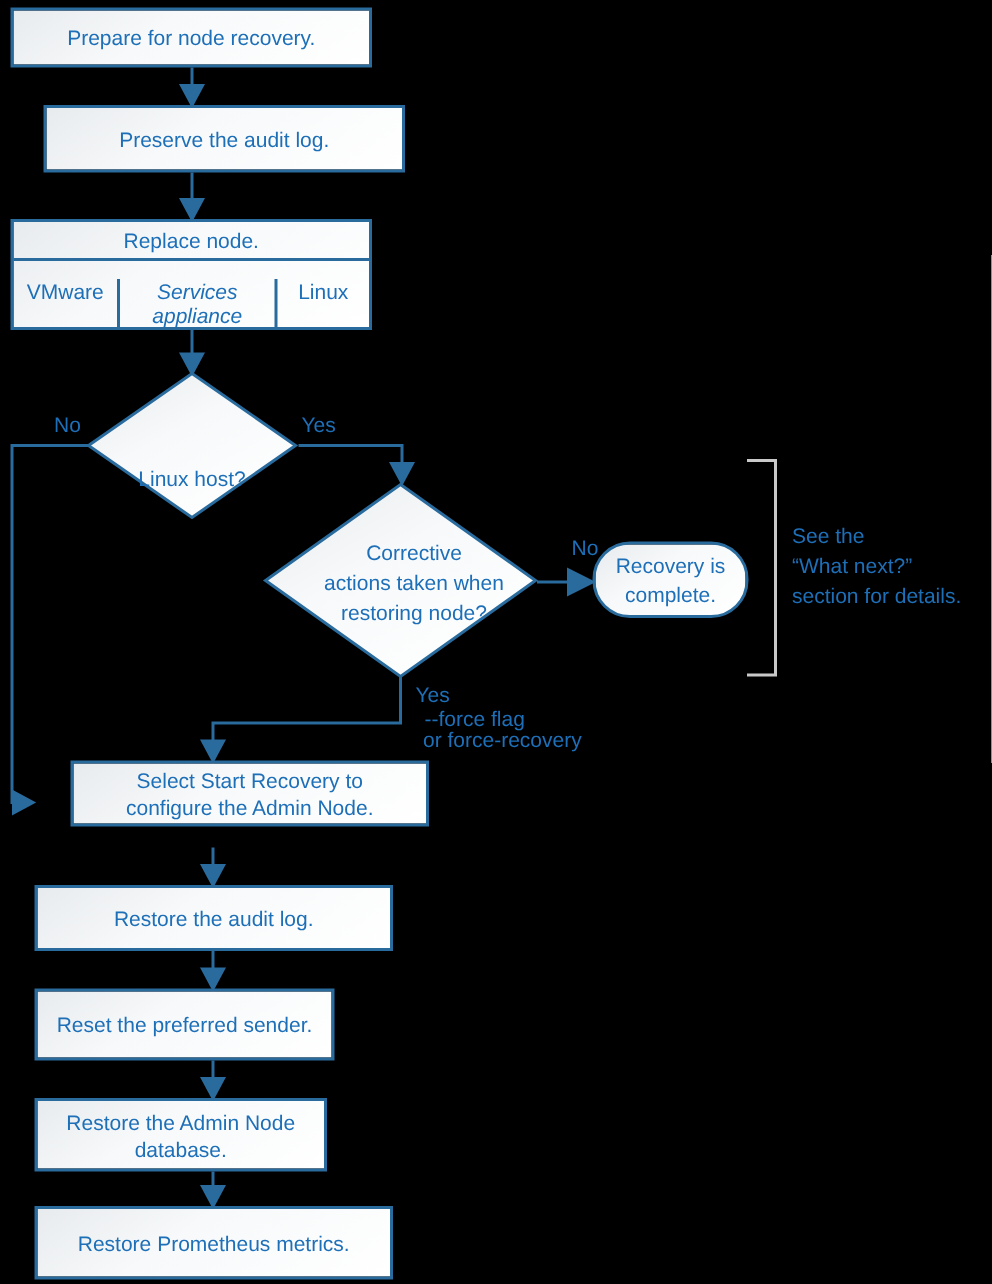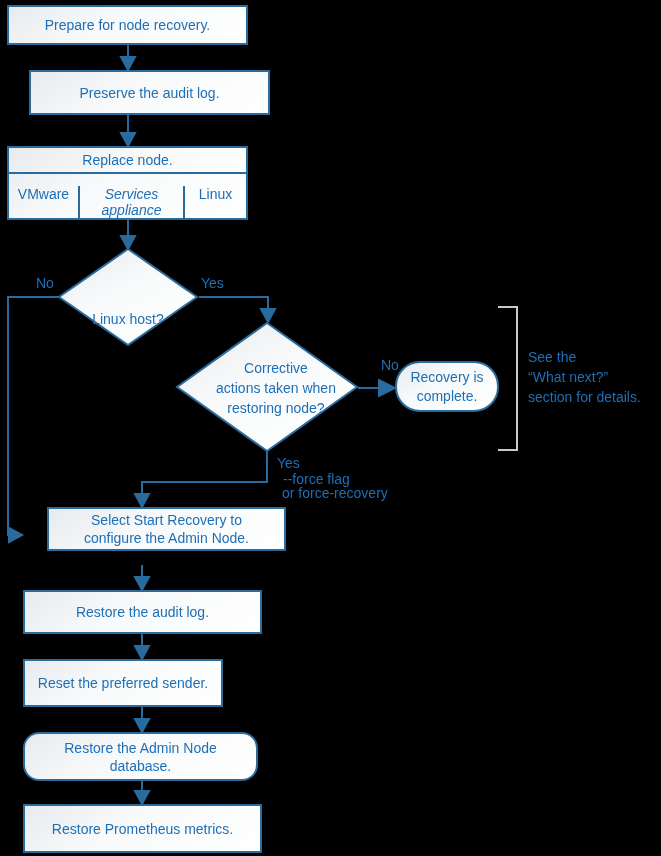--- a/index.html
+++ b/index.html
@@ -179,21 +179,21 @@
   </div>
 
   <div class="box" style="left:23px; top:590px; width:239px; height:44px;">
     <span>Restore the audit log.</span>
   </div>
 
   <div class="box" style="left:23px; top:659px; width:200px; height:48px;">
     <span>Reset the preferred sender.</span>
   </div>
 
-  <div class="box" style="left:23px; top:732px; width:235px; height:49px;border-radius:16px;">
+  <div class="box" style="left:23px; top:732px; width:195px; height:49px;">
     <span>
       <span class="stack">Restore the Admin Node</span>
       <span class="stack">database.</span>
     </span>
   </div>
 
   <div class="box" style="left:23px; top:804px; width:239px; height:49px;">
     <span>Restore Prometheus metrics.</span>
   </div>
 

